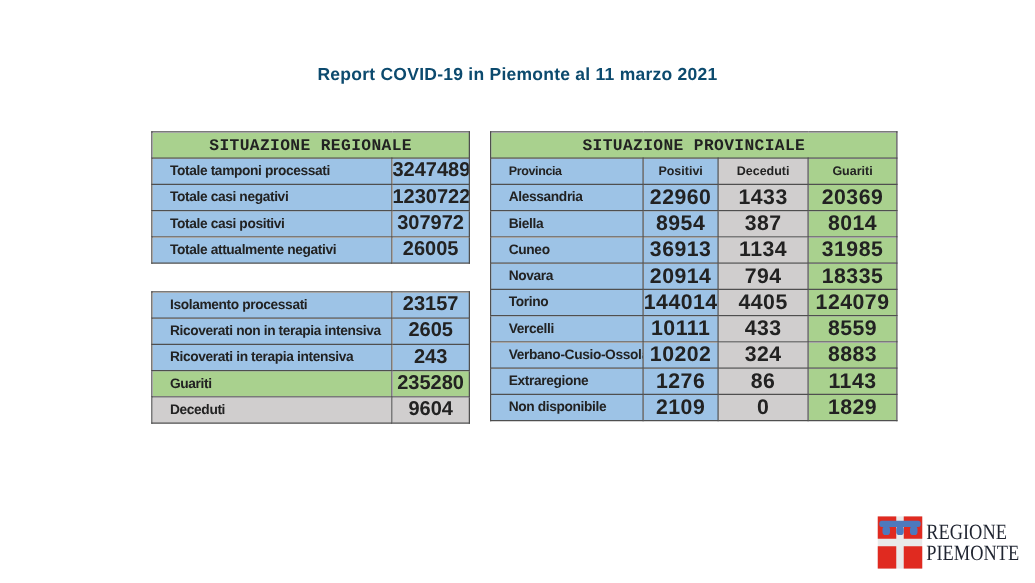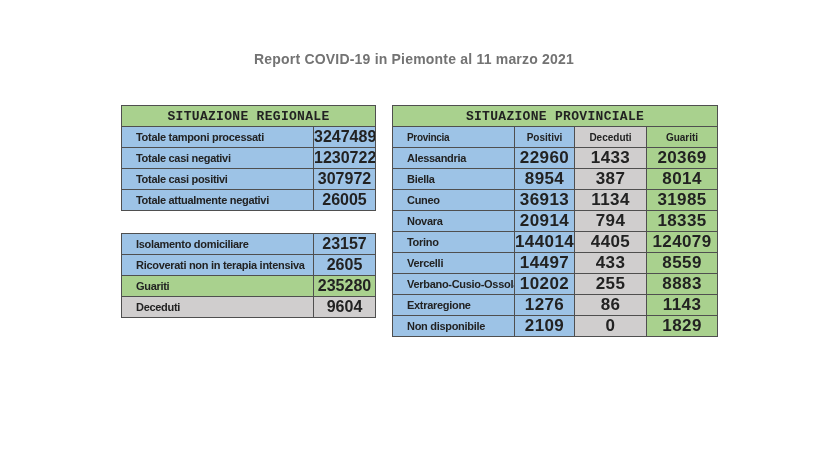--- a/index.html
+++ b/index.html
@@ -4,21 +4,21 @@
 <style>
   html,body { margin:0; padding:0; }
   body {
     width:828px; height:466px; background:#ffffff; overflow:hidden;
     font-family:"Liberation Sans", sans-serif; position:relative;
   }
   .stage { position:absolute; left:0; top:0; width:828px; height:466px; background:#fff; }
 
   .title {
     position:absolute; top:51px; left:0; width:828px; text-align:center;
-    font-size:14px; font-weight:700; color:#737373; letter-spacing:.2px;
+    font-size:14px; font-weight:700; color:#0c4a6e; letter-spacing:.2px;
   }
 
   table { position:absolute; border-collapse:collapse; table-layout:fixed; }
   th, td {
     border:1px solid var(--border,#4f4f4f); height:20px; padding:0;
     color:var(--text,#222); white-space:nowrap; overflow:hidden;
     vertical-align:middle; font-size:11px;
   }
   .hdr {
     background:var(--green,#A9D18E); font-size:13px; font-weight:700;
@@ -82,26 +82,30 @@
       </tbody>
   </table>
 
   <table id="tbl-regional2">
     <colgroup>
         <col style="width:192px">
         <col style="width:62px">
       </colgroup>
     <tbody>
         <tr>
-          <td class="lbl bg-blue">Isolamento domiciliare</td>
+          <td class="lbl bg-blue">Isolamento processati</td>
           <td class="val bg-blue">23157</td>
         </tr>
         <tr>
           <td class="lbl bg-blue">Ricoverati non in terapia intensiva</td>
           <td class="val bg-blue">2605</td>
+        </tr>
+        <tr>
+          <td class="lbl bg-blue">Ricoverati in terapia intensiva</td>
+          <td class="val bg-blue">243</td>
         </tr>
         <tr>
           <td class="lbl bg-green">Guariti</td>
           <td class="val bg-green">235280</td>
         </tr>
         <tr>
           <td class="lbl bg-gray">Deceduti</td>
           <td class="val bg-gray">9604</td>
         </tr>
       </tbody>
@@ -151,39 +155,56 @@
           <td class="num bg-green">18335</td>
         </tr>
         <tr>
           <td class="lbl bg-blue">Torino</td>
           <td class="num bg-blue">144014</td>
           <td class="num bg-gray">4405</td>
           <td class="num bg-green">124079</td>
         </tr>
         <tr>
           <td class="lbl bg-blue">Vercelli</td>
-          <td class="num bg-blue">14497</td>
+          <td class="num bg-blue">10111</td>
           <td class="num bg-gray">433</td>
           <td class="num bg-green">8559</td>
         </tr>
         <tr>
           <td class="lbl bg-blue">Verbano-Cusio-Ossola</td>
           <td class="num bg-blue">10202</td>
-          <td class="num bg-gray">255</td>
+          <td class="num bg-gray">324</td>
           <td class="num bg-green">8883</td>
         </tr>
         <tr>
           <td class="lbl bg-blue">Extraregione</td>
           <td class="num bg-blue">1276</td>
           <td class="num bg-gray">86</td>
           <td class="num bg-green">1143</td>
         </tr>
         <tr>
           <td class="lbl bg-blue">Non disponibile</td>
           <td class="num bg-blue">2109</td>
           <td class="num bg-gray">0</td>
           <td class="num bg-green">1829</td>
         </tr>
       </tbody>
   </table>
 
+  <div class="logo">
+    <svg width="36" height="42" viewBox="0 0 36 42">
+      <rect x="0" y="0" width="36" height="42" style="fill:var(--logo-cross,#E9E9E9)"></rect>
+      <rect x="0" y="0" width="15" height="18" style="fill:var(--logo-red,#E02A20)"></rect>
+      <rect x="21" y="0" width="15" height="18" style="fill:var(--logo-red,#E02A20)"></rect>
+      <rect x="0" y="24" width="15" height="18" style="fill:var(--logo-red,#E02A20)"></rect>
+      <rect x="21" y="24" width="15" height="18" style="fill:var(--logo-red,#E02A20)"></rect>
+      <rect x="1.5" y="3.5" width="33" height="5" rx="2" style="fill:var(--logo-blue,#4D79BD)"></rect>
+      <rect x="4" y="8" width="6" height="7" rx="2.5" style="fill:var(--logo-blue,#4D79BD)"></rect>
+      <rect x="15" y="8" width="6" height="7" rx="2.5" style="fill:var(--logo-blue,#4D79BD)"></rect>
+      <rect x="26" y="8" width="6" height="7" rx="2.5" style="fill:var(--logo-blue,#4D79BD)"></rect>
+    </svg>
+    <div class="logo-text">
+      <div>REGIONE</div>
+      <div>PIEMONTE</div>
+    </div>
+  </div>
 
 </div>
 
 </body></html>

